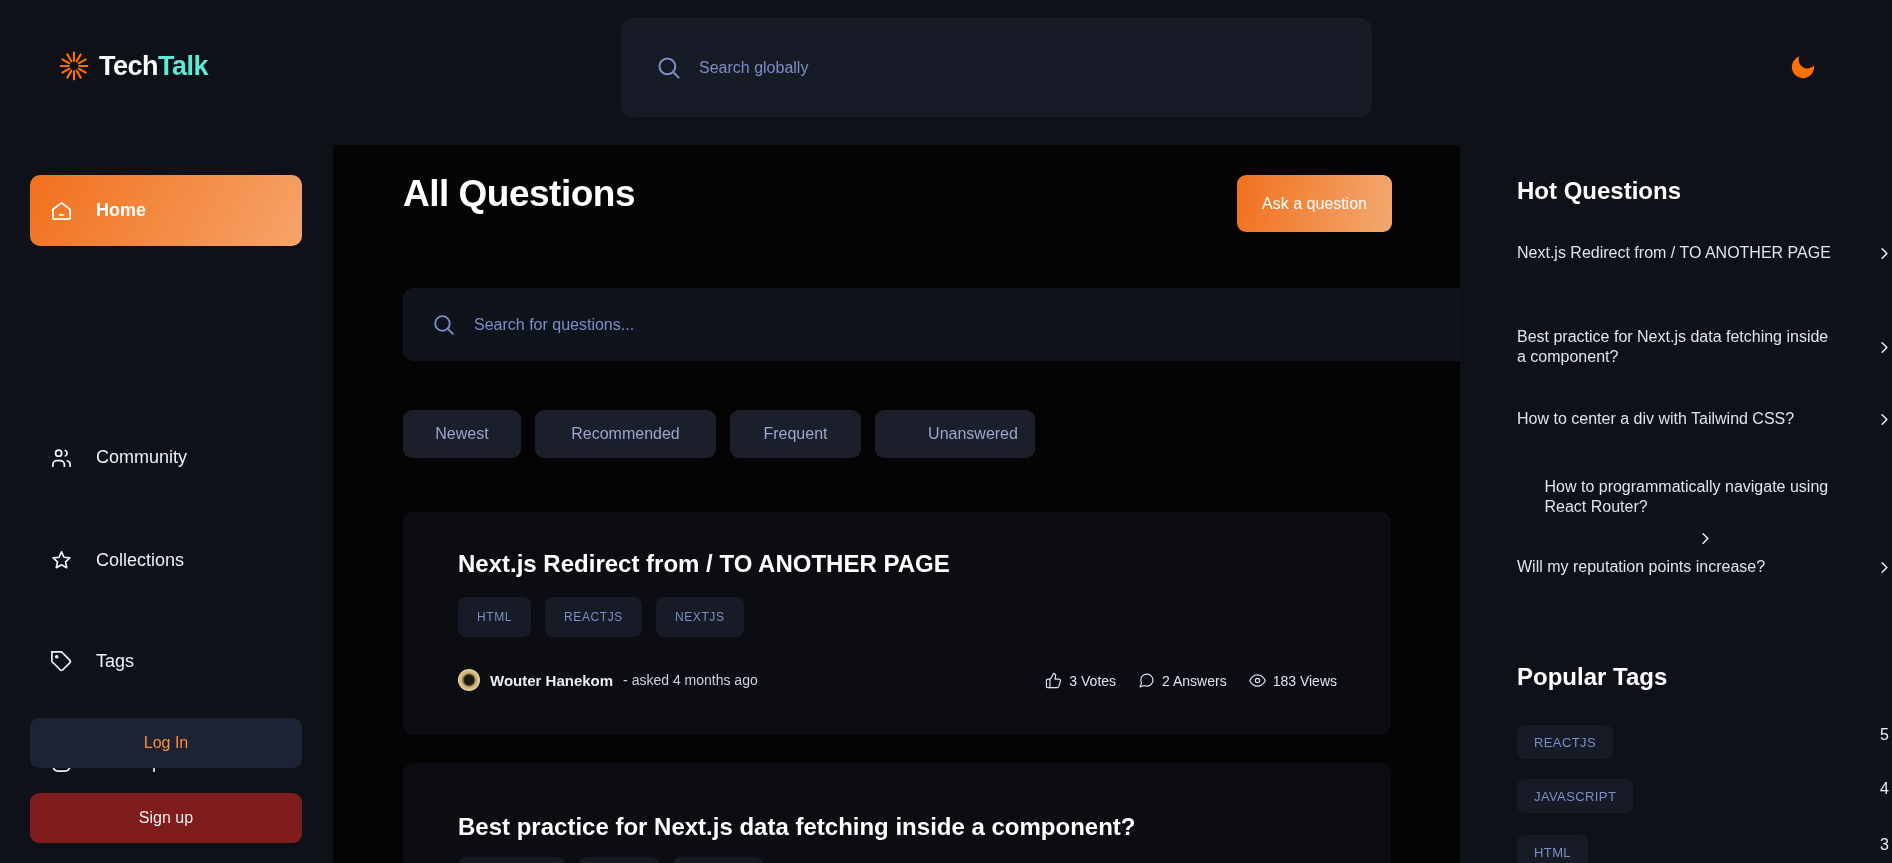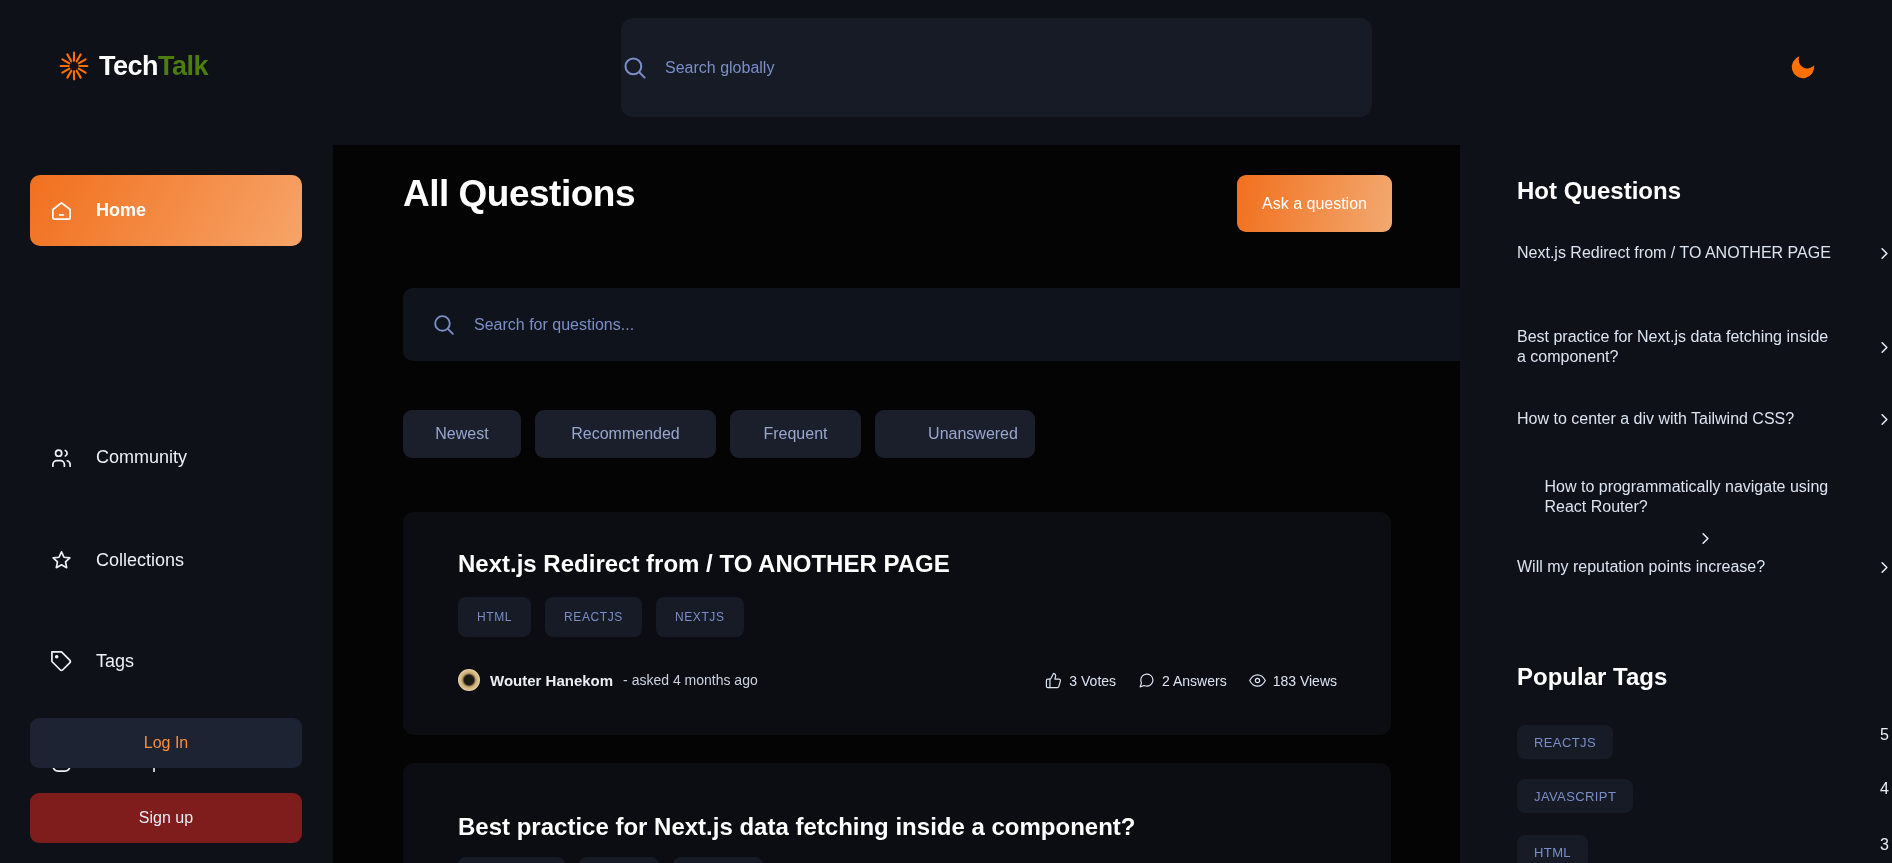--- a/index.html
+++ b/index.html
@@ -3,23 +3,23 @@
 <meta charset="utf-8">
 <style>
   * { margin:0; padding:0; box-sizing:border-box; }
   html,body { width:1892px; height:863px; background:#0E1117; font-family:"Liberation Sans", sans-serif; overflow:hidden; }
   .page { position:relative; width:1892px; height:863px; background:#0E1117; }
 
   
   .logo { position:absolute; left:58px; top:50px; display:flex; align-items:center; gap:9px; }
   .logo svg { width:32px; height:32px; }
   .logo-text { font-size:27px; font-weight:700; color:#FCFDFF; letter-spacing:-0.5px; }
-  .logo-text .accent { color:#4d7c0f; }
-
-  .global-search { position:absolute; left:621px; top:18px; width:751px; height:99px; background:#161B26; border-radius:12px; display:flex; align-items:center; gap:17px; }
+  .logo-text .accent { color:#5eead4; }
+
+  .global-search { position:absolute; left:621px; top:18px; width:751px; height:99px; background:#161B26; border-radius:12px; display:flex; align-items:center; padding-left:34px; gap:17px; }
   .global-search svg { width:27px; height:27px; color:#7B8EC8; flex:none; }
   .search-input { background:transparent; border:none; outline:none; color:#AEBCE0; font-size:16px; flex:1; font-family:"Liberation Sans", sans-serif; }
   .search-input::placeholder { color:#7B8EC8; opacity:1; }
 
   .theme-toggle { position:absolute; left:1781px; top:46px; width:44px; height:44px; background:transparent; border:none; cursor:pointer; }
   .theme-toggle svg { width:30px; height:30px; transform:rotate(-14deg); }
 
   
   .sidebar { position:absolute; left:0; top:145px; width:333px; height:718px; }
   .nav-item { position:absolute; left:30px; width:272px; height:48px; display:flex; align-items:center; gap:23px; padding-left:20px; color:#EDF0F6; cursor:pointer; }

